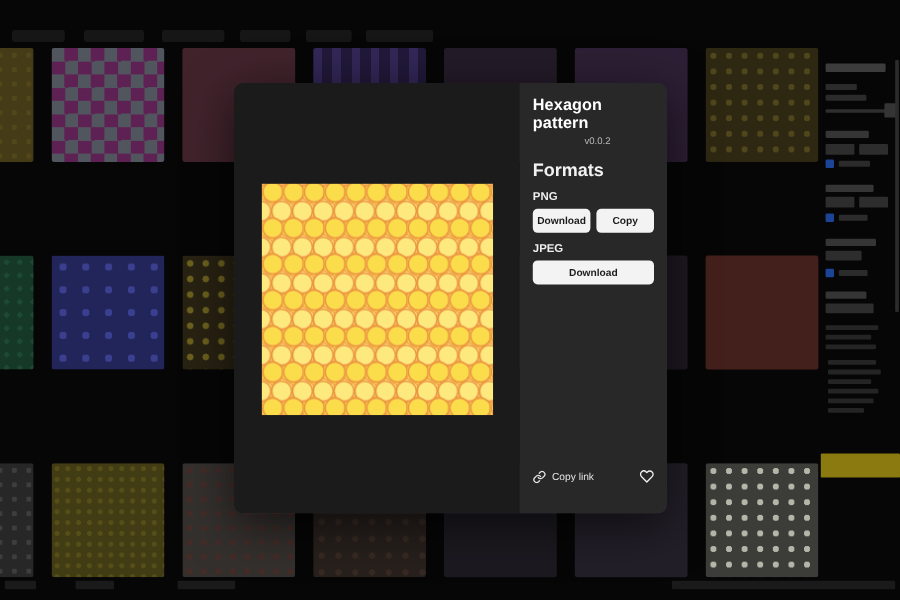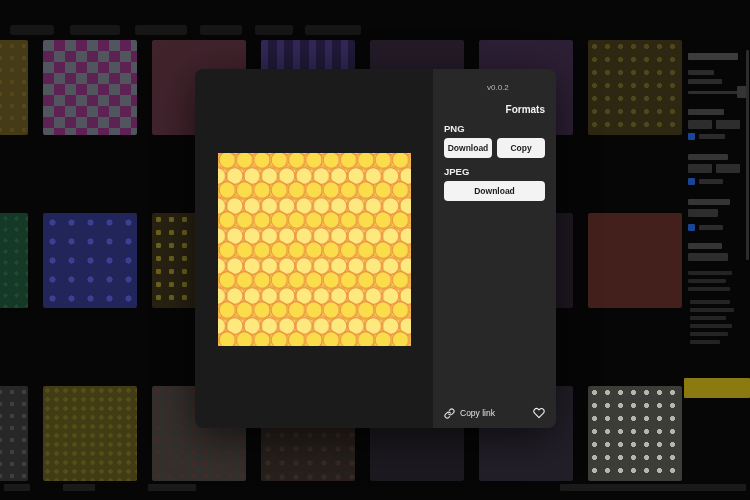--- a/index.html
+++ b/index.html
@@ -18,27 +18,27 @@
   .modal { position:absolute; left:195px; top:69px; width:361px; height:359px;
     border-radius:8px; overflow:hidden; display:flex; box-shadow:0 10px 40px rgba(0,0,0,.6); }
   .modal-left { width:238px; background:#1b1b1b; position:relative; }
   .preview { position:absolute; left:23px; top:84px; width:193px; height:193px; }
   .preview svg { display:block; }
   .caption { position:absolute; left:0; top:297px; width:238px; text-align:center;
     color:#e9e9e9; font-size:10px; font-weight:700; letter-spacing:.2px; }
   .modal-right { flex:1; background:#282828; position:relative; padding:11px 11px 0 11px; }
   .m-title { color:#ffffff; font-size:13.5px; font-weight:700; letter-spacing:.1px; }
   .m-version { color:#b9b9b9; font-size:8px; margin-top:3px;margin-left:43px; }
-  .m-formats { color:#f2f2f2; font-size:10px; font-weight:700; margin-top:12px;text-align:right; }
+  .m-formats { color:#f2f2f2; font-size:15px; font-weight:700; margin-top:12px; }
   .fmt-label { color:#eeeeee; font-size:9.5px; font-weight:700; margin-top:8px; }
   .btn-row { display:flex; gap:5px; margin-top:4px; }
   .btn { flex:1; height:20px; background:#f3f3f3; border:none; border-radius:4px;
     color:#1c1c1c; font-size:8.5px; font-weight:700; font-family:"Liberation Sans",sans-serif;
     cursor:pointer; line-height:14px; padding:0; }
-  .m-footer { position:absolute; left:11px; right:11px; bottom:9px; display:flex;
+  .m-footer { position:absolute; left:11px; right:11px; bottom:25px; display:flex;
     align-items:center; justify-content:space-between; }
   .copylink { display:flex; align-items:center; gap:5px; color:#e2e2e2; font-size:8.5px;
     cursor:pointer; }
   .icon { display:block; }
 </style>
 </head>
 <body>
 
 <div class="stage">
 
@@ -139,20 +139,21 @@
               <use href="#hexcellB" x="17.32" y="22.5"></use>
               <use href="#hexcellA" x="8.66" y="37.5"></use>
             </pattern>
           </defs>
           <rect width="193" height="193" fill="url(#hexpat)"></rect>
         </svg>
       </div>
     </div>
 
     <div class="modal-right">
+      <div class="m-title">Hexagon pattern</div>
       <div class="m-version">v0.0.2</div>
       <div class="m-formats">Formats</div>
 
       <div class="fmt-label">PNG</div>
       <div class="btn-row">
         <button class="btn">Download</button>
         <button class="btn">Copy</button>
       </div>
 
       <div class="fmt-label">JPEG</div>

